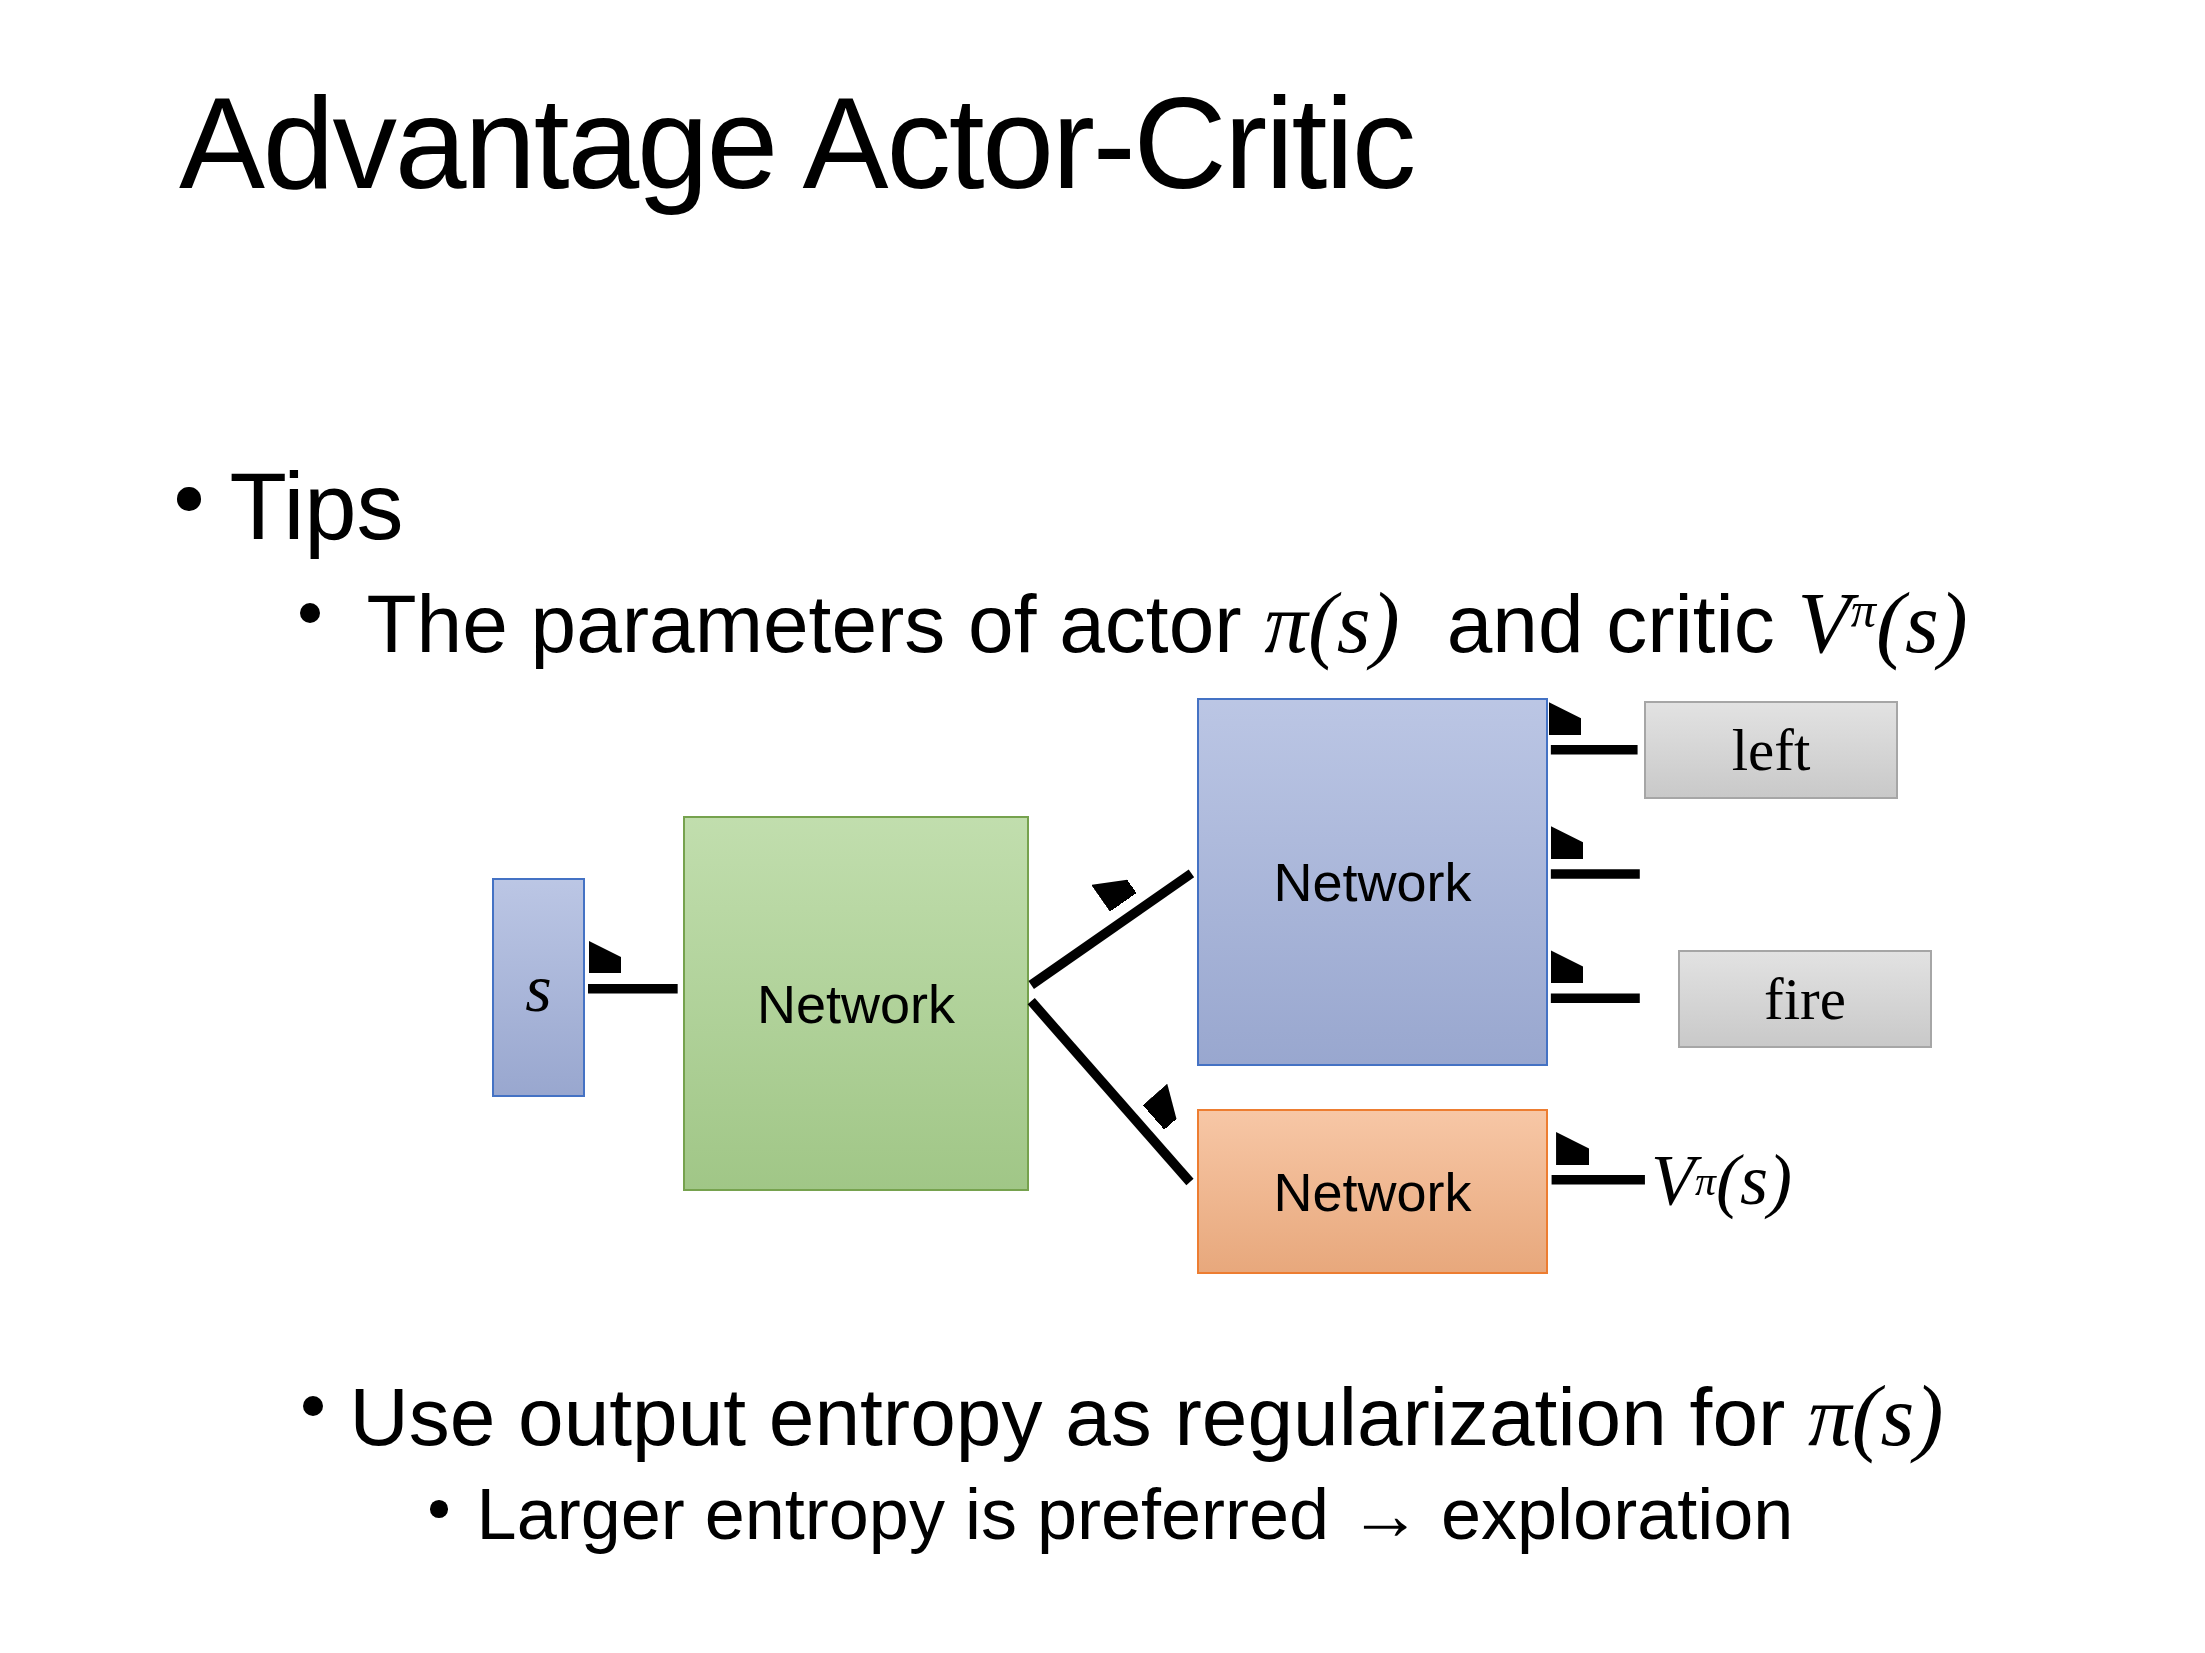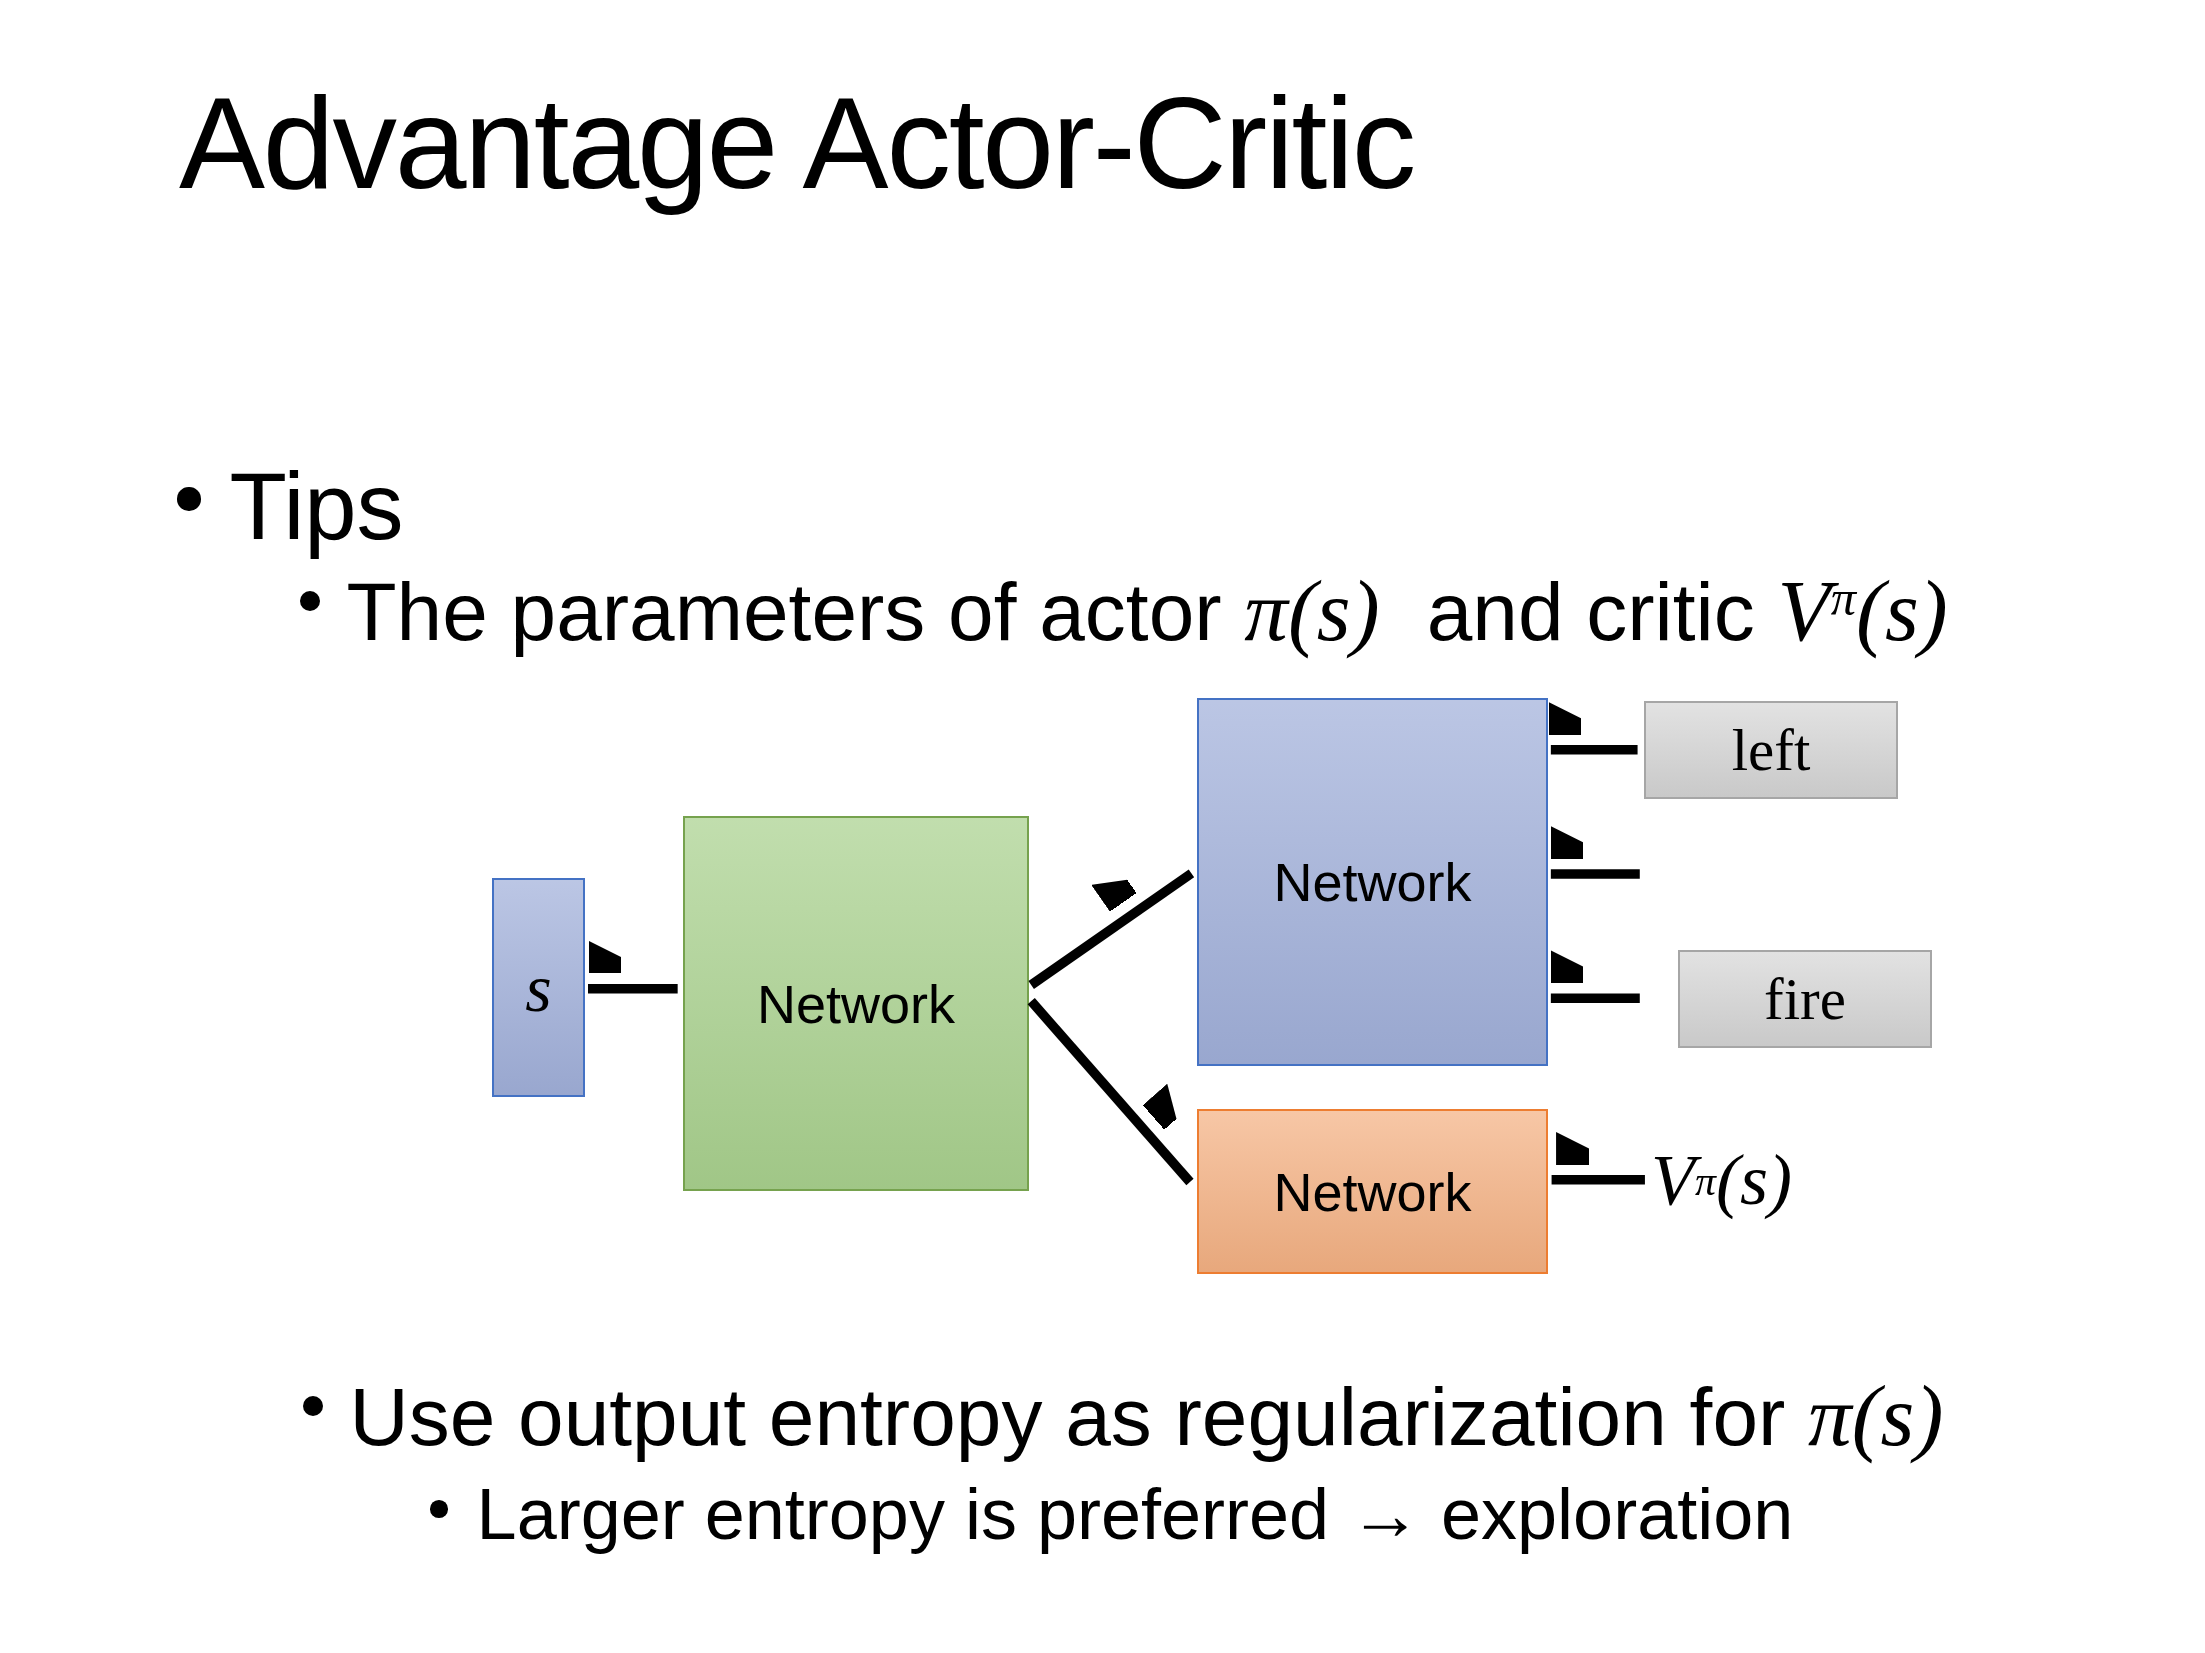--- a/index.html
+++ b/index.html
@@ -48,21 +48,21 @@
 
 <div class="slide">
 
   <div class="title">Advantage Actor-Critic</div>
 
   <div class="bullet" style="left:177px;top:452px;text-align:center;">
     <span class="dot d1"></span>
     <span class="t1">Tips</span>
   </div>
 
-  <div class="bullet" style="left:300px;top:559px;">
+  <div class="bullet" style="left:300px;top:571px;gap:20px;">
     <span class="dot d2"></span>
     <div class="t2">
       <div class="line"><span>The parameters of actor </span><span class="math gap">π(s)</span><span> and critic </span><span class="math"><span>V</span><sup>π</sup><span>(s)</span></span></div>
     </div>
   </div>
 
   <div class="box state-box shade">
     <span class="math state-label">s</span>
   </div>
 

